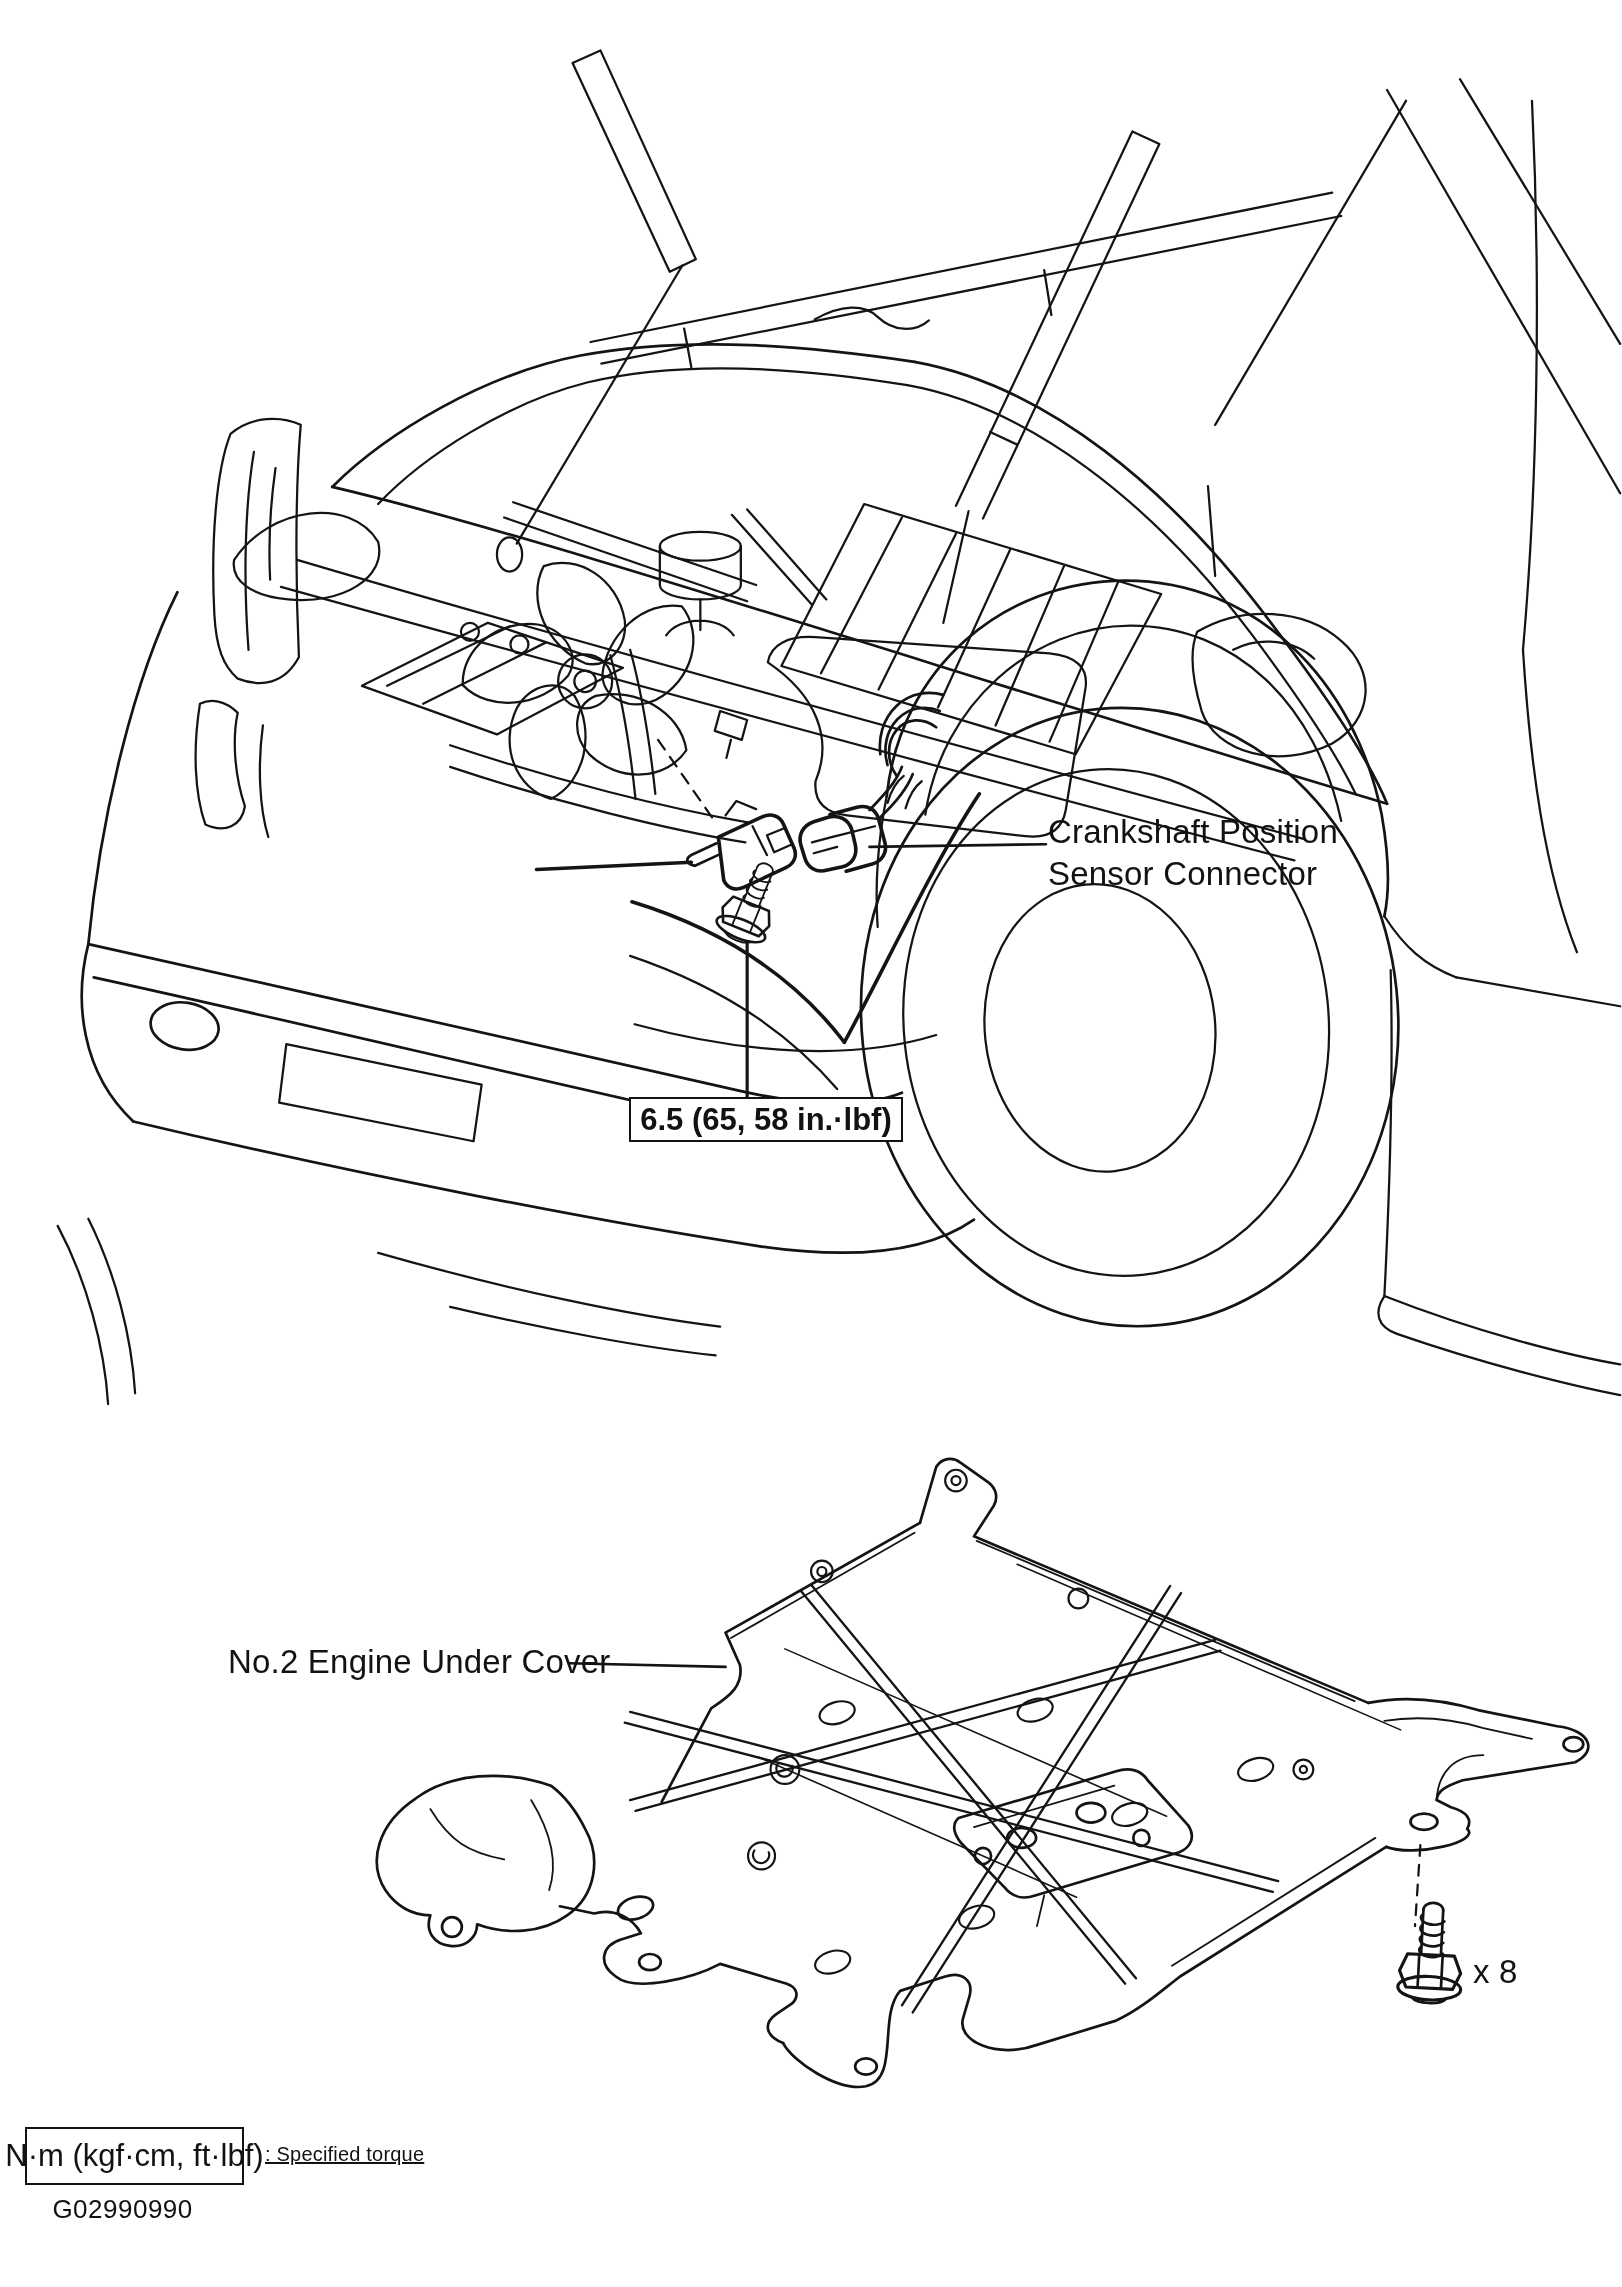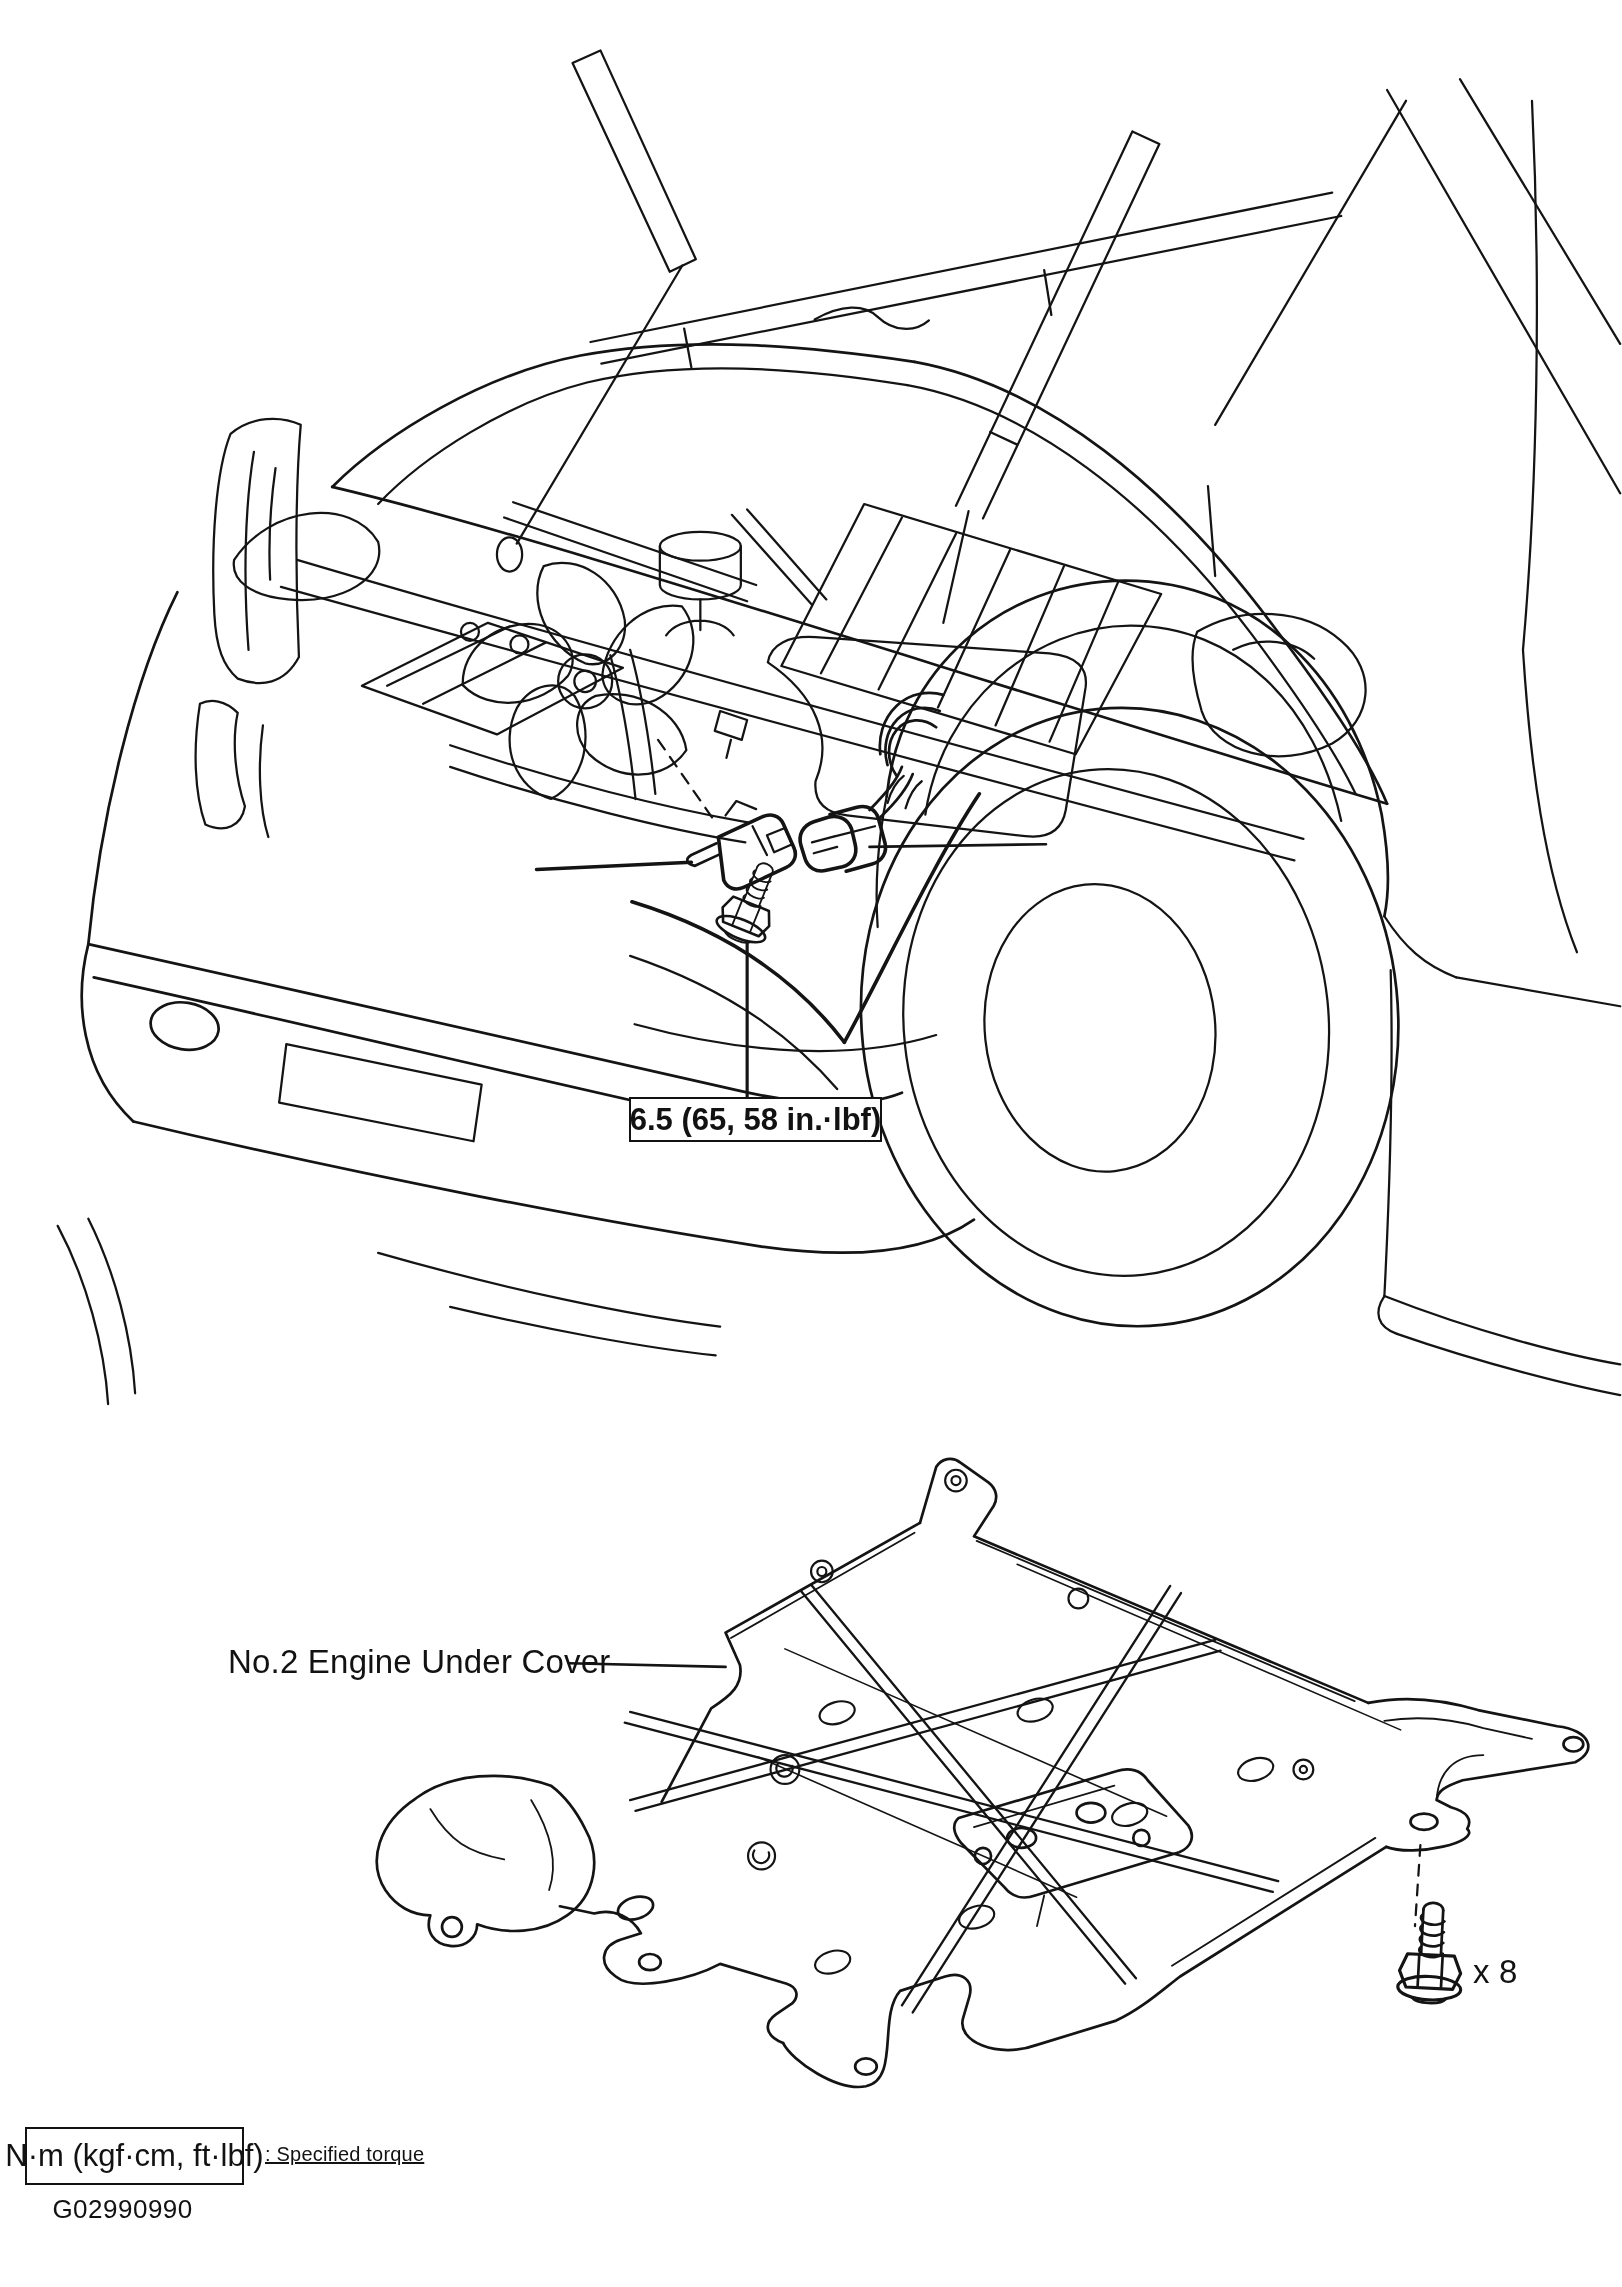--- a/index.html
+++ b/index.html
@@ -21,21 +21,21 @@
     letter-spacing:0.2px;
   }
   .boxed{
     position:absolute;
     border:2.7px solid #121212;
     display:flex;align-items:center;justify-content:center;
     background:#ffffff;
     box-sizing:border-box;
   }
   .torque-box{
-    left:629px;top:1097px;width:253px;height:45px;
+    left:629px;top:1097px;width:274px;height:45px;
     font-size:31px;font-weight:700;white-space:nowrap;
   }
   .legend-box{
     left:25px;top:2127px;width:219px;height:58px;
     font-size:31px;font-weight:400;white-space:nowrap;
   }
   .figure-id{
     position:absolute;left:23.4px;top:2194px;
     font-size:26px;letter-spacing:0.5px;margin-left:29px;
   }
@@ -274,20 +274,24 @@
       </g>
 
       <path d="M 632,1848 L 806,1852" stroke-width="3"></path>
 
       <path d="M 1578,2050 L 1572,2140" stroke-dasharray="12 10" stroke-width="2.5"></path>
       <use href="#bolt-shape" transform="translate(1588,2206) rotate(3)"></use>
     </g>
   </svg>
 
 
+  <div class="label" style="left:1048px;top:811px;">
+    <span style="display:block;">Crankshaft Position</span>
+    <span style="display:block;">Sensor Connector</span>
+  </div>
 
   <div class="boxed torque-box">
     <span>6.5 (65, 58 in.·lbf)</span>
   </div>
 
   <div class="label" style="left:228px;top:1641px;">No.2 Engine Under Cover</div>
 
   <div class="label" style="left:1473px;top:1951px;">x 8</div>
 
   <div class="boxed legend-box">

